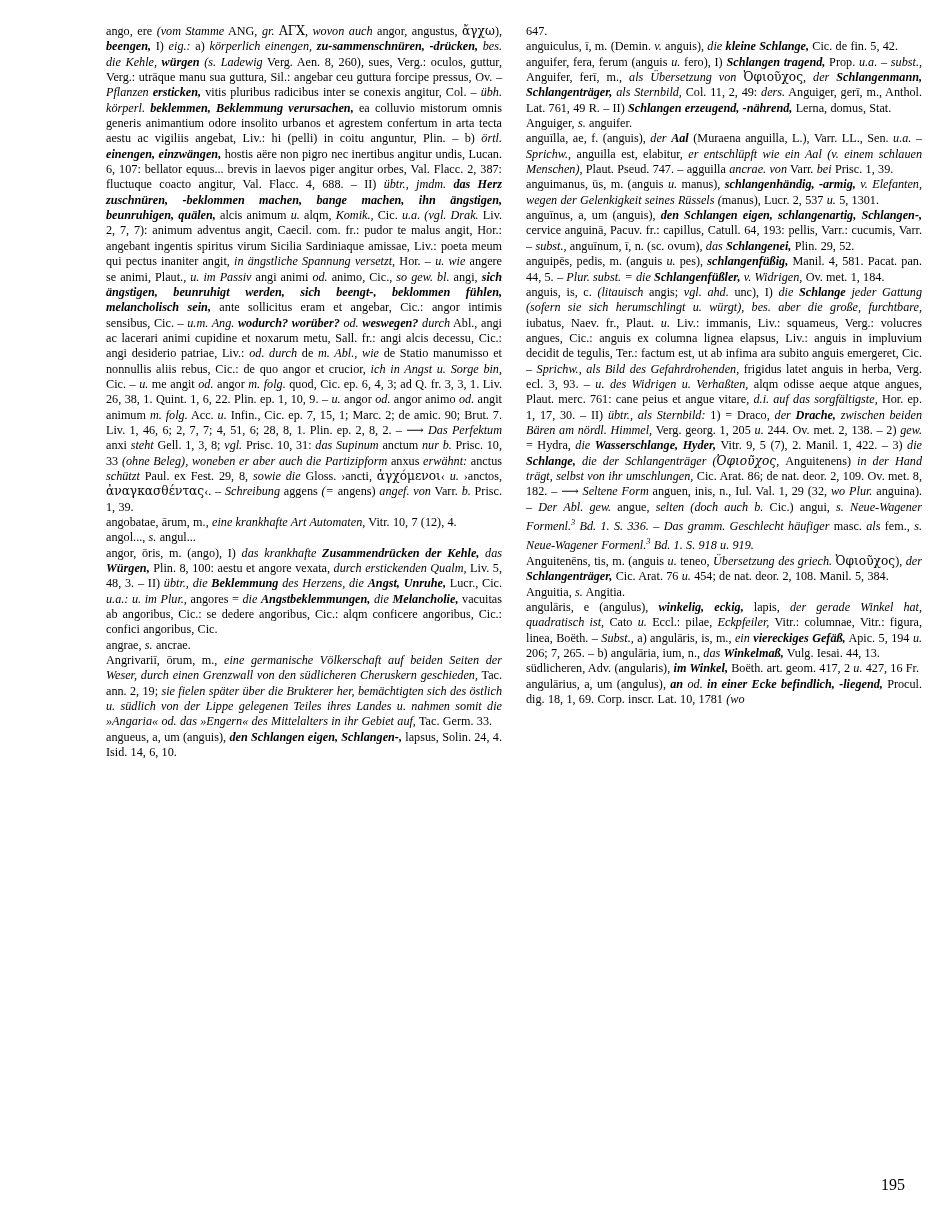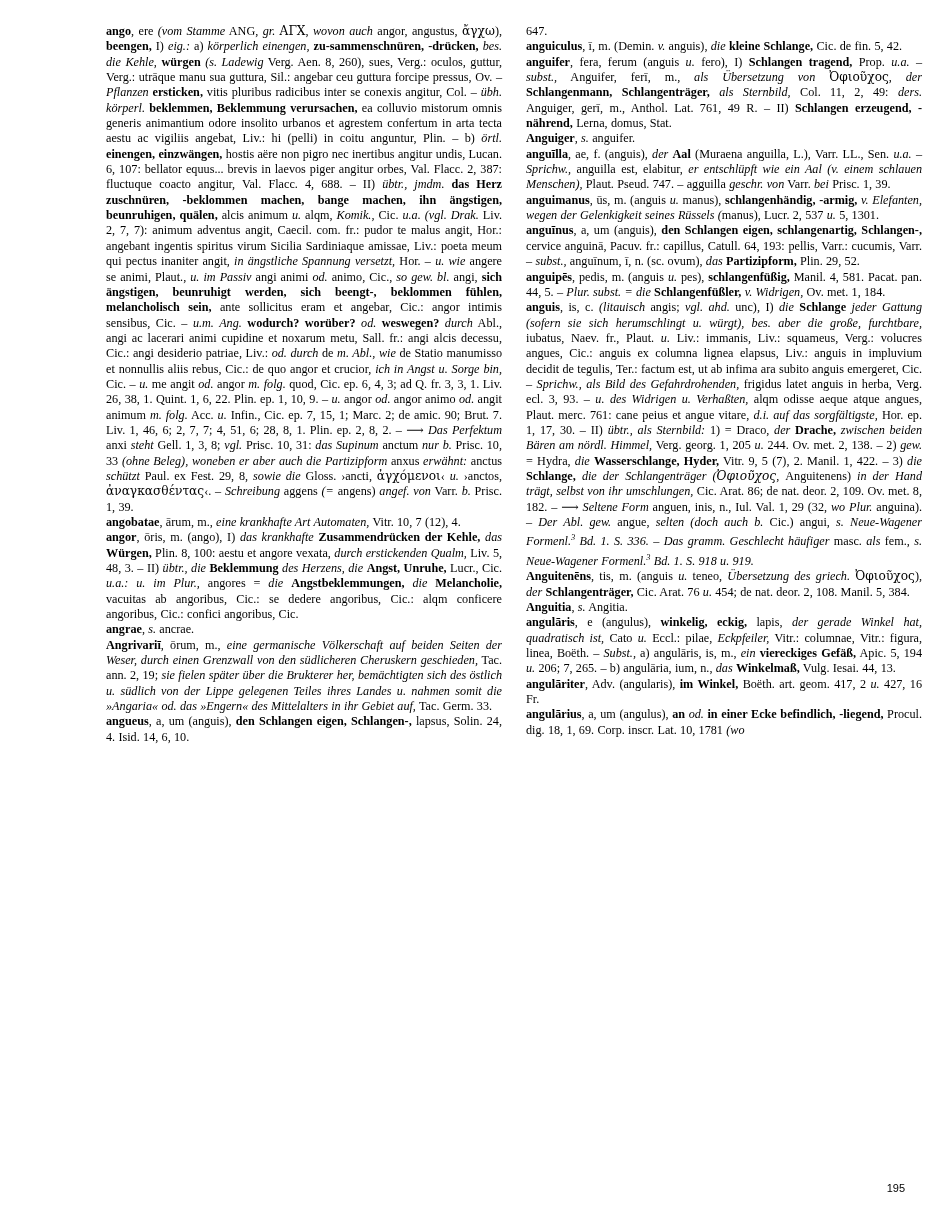--- a/index.html
+++ b/index.html
@@ -41,66 +41,67 @@
     text-justify: inter-word;
     margin: 0 0 0 0;
     hyphens: manual;
     word-spacing: 0.02em;
   }
   .entry + .entry { margin-top: 0; }
 
   
   .cont { text-indent: 0; }
 
-  b     { font-weight: bold; font-style: normal; }
+  b     { font-weight: normal; font-style: normal; }
   i     { font-style: italic; font-weight: normal; }
-  .bi   { font-weight: bold; }
+  .bi   { font-weight: bold; font-style: italic; }
   .sup  { font-size: 0.68em; vertical-align: super; font-style: italic; }
   .gr   { font-family: "DejaVu Serif", serif; font-style: normal; }
   .gri  { font-family: "DejaVu Serif", serif; font-style: italic; }
 
   .folio {
     position: absolute;
     right: 30px;
     bottom: 16px;
-    font-size: 11px;
-    font-family: Liberation Sans, sans-serif;
+    font-size: 16px;
+    font-family: Liberation Serif, serif;
     color: #000;
   }
 </style>
 </head>
 <body>
 
 <div class="page">
 
   <div class="columns">
 
     <div class="column col-left">
       <p class="entry"><b>ango</b>, ere <i>(vom Stamme</i> ANG, <i>gr.</i> <span class="gr">AΓΧ</span>, <i>wovon auch</i> angor, angustus, <span class="gr">ἄγχω</span>), <span class="bi">beengen,</span> I) <i>eig.:</i> a) <i>körperlich einengen,</i> <span class="bi">zu-sammenschnüren, -drücken,</span> <i>bes. die Kehle,</i> <span class="bi">würgen</span> <i>(s. Ladewig</i> Verg. Aen. 8, 260), sues, Verg.: oculos, guttur, Verg.: utrāque manu sua guttura, Sil.: angebar ceu guttura forcipe pressus, Ov. – <i>Pflanzen</i> <span class="bi">ersticken,</span> vitis pluribus radicibus inter se conexis angitur, Col. – <i>übh. körperl.</i> <span class="bi">beklemmen, Beklemmung verursachen,</span> ea colluvio mistorum omnis generis animantium odore insolito urbanos et agrestem confertum in arta tecta aestu ac vigiliis angebat, Liv.: hi (pelli) in coitu anguntur, Plin. – b) <i>örtl.</i> <span class="bi">einengen, einzwängen,</span> hostis aëre non pigro nec inertibus angitur undis, Lucan. 6, 107: bellator equus... brevis in laevos piger angitur orbes, Val. Flacc. 2, 387: fluctuque coacto angitur, Val. Flacc. 4, 688. – II) <i>übtr., jmdm.</i> <span class="bi">das Herz zuschnüren, -beklommen machen, bange machen, ihn ängstigen, beunruhigen, quälen,</span> alcis animum <i>u.</i> alqm, <i>Komik.,</i> Cic. <i>u.a. (vgl. Drak.</i> Liv. 2, 7, 7): animum adventus angit, Caecil. com. fr.: pudor te malus angit, Hor.: angebant ingentis spiritus virum Sicilia Sardiniaque amissae, Liv.: poeta meum qui pectus inaniter angit, <i>in ängstliche Spannung versetzt,</i> Hor. – <i>u. wie</i> angere se animi, Plaut., <i>u. im Passiv</i> angi animi <i>od.</i> animo, Cic., <i>so gew. bl.</i> angi, <span class="bi">sich ängstigen, beunruhigt werden, sich beengt-, beklommen fühlen, melancholisch sein,</span> ante sollicitus eram et angebar, Cic.: angor intimis sensibus, Cic. – <i>u.m. Ang.</i> <span class="bi">wodurch? worüber?</span> <i>od.</i> <span class="bi">weswegen?</span> <i>durch</i> Abl., angi ac lacerari animi cupidine et noxarum metu, Sall. fr.: angi alcis decessu, Cic.: angi desiderio patriae, Liv.: <i>od. durch</i> de <i>m. Abl., wie</i> de Statio manumisso et nonnullis aliis rebus, Cic.: de quo angor et crucior, <i>ich in Angst u. Sorge bin,</i> Cic. – <i>u.</i> me angit <i>od.</i> angor <i>m. folg.</i> quod, Cic. ep. 6, 4, 3; ad Q. fr. 3, 3, 1. Liv. 26, 38, 1. Quint. 1, 6, 22. Plin. ep. 1, 10, 9. – <i>u.</i> angor <i>od.</i> angor animo <i>od.</i> angit animum <i>m. folg.</i> Acc. <i>u.</i> Infin., Cic. ep. 7, 15, 1; Marc. 2; de amic. 90; Brut. 7. Liv. 1, 46, 6; 2, 7, 7; 4, 51, 6; 28, 8, 1. Plin. ep. 2, 8, 2. – ⟶ <i>Das Perfektum</i> anxi <i>steht</i> Gell. 1, 3, 8; <i>vgl.</i> Prisc. 10, 31: <i>das Supinum</i> anctum <i>nur b.</i> Prisc. 10, 33 <i>(ohne Beleg), woneben er aber auch die Partizipform</i> anxus <i>erwähnt:</i> anctus <i>schützt</i> Paul. ex Fest. 29, 8, <i>sowie die</i> Gloss. ›ancti, <span class="gr">ἀγχόμενοι</span>‹ <i>u.</i> ›anctos, <span class="gr">ἀναγκασθέντας</span>‹. – <i>Schreibung</i> aggens <i>(=</i> angens) <i>angef. von</i> Varr. <i>b.</i> Prisc. 1, 39.</p>
       <p class="entry"><b>angobatae</b>, ārum, m., <i>eine krankhafte Art Automaten,</i> Vitr. 10, 7 (12), 4.</p>
+      <p class="entry"><b>angol</b>..., <i>s.</i> angul...</p>
       <p class="entry"><b>angor</b>, ōris, m. (ango), I) <i>das krankhafte</i> <span class="bi">Zusammendrücken der Kehle,</span> <i>das</i> <span class="bi">Würgen,</span> Plin. 8, 100: aestu et angore vexata, <i>durch erstickenden Qualm,</i> Liv. 5, 48, 3. – II) <i>übtr., die</i> <span class="bi">Beklemmung</span> <i>des Herzens, die</i> <span class="bi">Angst, Unruhe,</span> Lucr., Cic. <i>u.a.: u. im Plur.,</i> angores = <i>die</i> <span class="bi">Angstbeklemmungen,</span> <i>die</i> <span class="bi">Melancholie,</span> vacuitas ab angoribus, Cic.: se dedere angoribus, Cic.: alqm conficere angoribus, Cic.: confici angoribus, Cic.</p>
       <p class="entry"><b>angrae</b>, <i>s.</i> ancrae.</p>
       <p class="entry"><b>Angrivariī</b>, ōrum, m., <i>eine germanische Völkerschaft auf beiden Seiten der Weser, durch einen Grenzwall von den südlicheren Cheruskern geschieden,</i> Tac. ann. 2, 19; <i>sie fielen später über die Brukterer her, bemächtigten sich des östlich u. südlich von der Lippe gelegenen Teiles ihres Landes u. nahmen somit die »Angaria« od. das »Engern« des Mittelalters in ihr Gebiet auf,</i> Tac. Germ. 33.</p>
       <p class="entry"><b>angueus</b>, a, um (anguis), <span class="bi">den Schlangen eigen, Schlangen-,</span> lapsus, Solin. 24, 4. Isid. 14, 6, 10.</p>
     </div>
 
     <div class="column col-right">
       <p class="entry cont">647.</p>
       <p class="entry"><b>anguiculus</b>, ī, m. (Demin. <i>v.</i> anguis), <i>die</i> <span class="bi">kleine Schlange,</span> Cic. de fin. 5, 42.</p>
       <p class="entry"><b>anguifer</b>, fera, ferum (anguis <i>u.</i> fero), I) <span class="bi">Schlangen tragend,</span> Prop. <i>u.a. – subst.,</i> Anguifer, ferī, m., <i>als Übersetzung von</i> <span class="gr">Ὀφιοῦχος</span>, <i>der</i> <span class="bi">Schlangenmann, Schlangenträger,</span> <i>als Sternbild,</i> Col. 11, 2, 49: <i>ders.</i> Anguiger, gerī, m., Anthol. Lat. 761, 49 R. – II) <span class="bi">Schlangen erzeugend, -nährend,</span> Lerna, domus, Stat.</p>
       <p class="entry"><b>Anguiger</b>, <i>s.</i> anguifer.</p>
-      <p class="entry"><b>anguīlla</b>, ae, f. (anguis), <i>der</i> <span class="bi">Aal</span> (Muraena anguilla, L.), Varr. LL., Sen. <i>u.a. – Sprichw.,</i> anguilla est, elabitur, <i>er entschlüpft wie ein Aal (v. einem schlauen Menschen),</i> Plaut. Pseud. 747. – agguilla <i>geschr. von</i> Varr. <i>bei</i> Prisc. 1, 39.</p>
+      <p class="entry"><b>anguīlla</b>, ae, f. (anguis), <i>der</i> <span class="bi">Aal</span> (Muraena anguilla, L.), Varr. LL., Sen. <i>u.a. – Sprichw.,</i> anguilla est, elabitur, <i>er entschlüpft wie ein Aal (v. einem schlauen Menschen),</i> Plaut. Pseud. 747. – agguilla <i>ancrae. von</i> Varr. <i>bei</i> Prisc. 1, 39.</p>
       <p class="entry"><b>anguimanus</b>, ūs, m. (anguis <i>u.</i> manus), <span class="bi">schlangenhändig, -armig,</span> <i>v. Elefanten, wegen der Gelenkigkeit seines Rüssels (</i>manus), Lucr. 2, 537 <i>u.</i> 5, 1301.</p>
-      <p class="entry"><b>anguīnus</b>, a, um (anguis), <span class="bi">den Schlangen eigen, schlangenartig, Schlangen-,</span> cervice anguinā, Pacuv. fr.: capillus, Catull. 64, 193: pellis, Varr.: cucumis, Varr. – <i>subst.,</i> anguīnum, ī, n. (sc. ovum), <i>das</i> <span class="bi">Partizipform,</span> Plin. 29, 52.</p>
+      <p class="entry"><b>anguīnus</b>, a, um (anguis), <span class="bi">den Schlangen eigen, schlangenartig, Schlangen-,</span> cervice anguinā, Pacuv. fr.: capillus, Catull. 64, 193: pellis, Varr.: cucumis, Varr. – <i>subst.,</i> anguīnum, ī, n. (sc. ovum), <i>das</i> <span class="bi">Schlangenei,</span> Plin. 29, 52.</p>
       <p class="entry"><b>anguipēs</b>, pedis, m. (anguis <i>u.</i> pes), <span class="bi">schlangenfüßig,</span> Manil. 4, 581. Pacat. pan. 44, 5. – <i>Plur. subst. = die</i> <span class="bi">Schlangenfüßler,</span> <i>v. Widrigen,</i> Ov. met. 1, 184.</p>
       <p class="entry"><b>anguis</b>, is, c. <i>(litauisch</i> angis; <i>vgl. ahd.</i> unc), I) <i>die</i> <span class="bi">Schlange</span> <i>jeder Gattung (sofern sie sich herumschlingt u. würgt), bes. aber die große, furchtbare,</i> iubatus, Naev. fr., Plaut. <i>u.</i> Liv.: immanis, Liv.: squameus, Verg.: volucres angues, Cic.: anguis ex columna lignea elapsus, Liv.: anguis in impluvium decidit de tegulis, Ter.: factum est, ut ab infima ara subito anguis emergeret, Cic. – <i>Sprichw., als Bild des Gefahrdrohenden,</i> frigidus latet anguis in herba, Verg. ecl. 3, 93. – <i>u. des Widrigen u. Verhaßten,</i> alqm odisse aeque atque angues, Plaut. merc. 761: cane peius et angue vitare, <i>d.i. auf das sorgfältigste,</i> Hor. ep. 1, 17, 30. – II) <i>übtr., als Sternbild:</i> 1) = Draco, <i>der</i> <span class="bi">Drache,</span> <i>zwischen beiden Bären am nördl. Himmel,</i> Verg. georg. 1, 205 <i>u.</i> 244. Ov. met. 2, 138. – 2) <i>gew.</i> = Hydra, <i>die</i> <span class="bi">Wasserschlange, Hyder,</span> Vitr. 9, 5 (7), 2. Manil. 1, 422. – 3) <i>die</i> <span class="bi">Schlange,</span> <i>die der Schlangenträger (</i><span class="gri">Ὀφιοῦχος</span>, Anguitenens) <i>in der Hand trägt, selbst von ihr umschlungen,</i> Cic. Arat. 86; de nat. deor. 2, 109. Ov. met. 8, 182. – ⟶ <i>Seltene Form</i> anguen, inis, n., Iul. Val. 1, 29 (32, <i>wo Plur.</i> anguina). – <i>Der Abl. gew.</i> angue, <i>selten (doch auch b.</i> Cic.) angui, <i>s. Neue-Wagener Formenl.</i><span class="sup">3</span> <i>Bd. 1. S. 336. – Das gramm. Geschlecht häufiger</i> masc. <i>als</i> fem., <i>s. Neue-Wagener Formenl.</i><span class="sup">3</span> <i>Bd. 1. S. 918 u. 919.</i></p>
       <p class="entry"><b>Anguitenēns</b>, tis, m. (anguis <i>u.</i> teneo, <i>Übersetzung des griech.</i> <span class="gr">Ὀφιοῦχος</span>), <i>der</i> <span class="bi">Schlangenträger,</span> Cic. Arat. 76 <i>u.</i> 454; de nat. deor. 2, 108. Manil. 5, 384.</p>
       <p class="entry"><b>Anguitia</b>, <i>s.</i> Angitia.</p>
       <p class="entry"><b>angulāris</b>, e (angulus), <span class="bi">winkelig, eckig,</span> lapis, <i>der gerade Winkel hat, quadratisch ist,</i> Cato <i>u.</i> Eccl.: pilae, <i>Eckpfeiler,</i> Vitr.: columnae, Vitr.: figura, linea, Boëth. – <i>Subst.,</i> a) angulāris, is, m., <i>ein</i> <span class="bi">viereckiges Gefäß,</span> Apic. 5, 194 <i>u.</i> 206; 7, 265. – b) angulāria, ium, n., <i>das</i> <span class="bi">Winkelmaß,</span> Vulg. Iesai. 44, 13.</p>
-      <p class="entry"><b>angulāriter</b>, Adv. (angularis), <span class="bi">im Winkel,</span> Boëth. art. geom. 417, 2 <i>u.</i> 427, 16 Fr.</p>
+      <p class="entry"><b>südlicheren</b>, Adv. (angularis), <span class="bi">im Winkel,</span> Boëth. art. geom. 417, 2 <i>u.</i> 427, 16 Fr.</p>
       <p class="entry"><b>angulārius</b>, a, um (angulus), <span class="bi">an</span> <i>od.</i> <span class="bi">in einer Ecke befindlich, -liegend,</span> Procul. dig. 18, 1, 69. Corp. inscr. Lat. 10, 1781 <i>(wo</i></p>
     </div>
 
   </div>
 
   <div class="folio">195</div>
 
 </div>
 
 </body></html>

